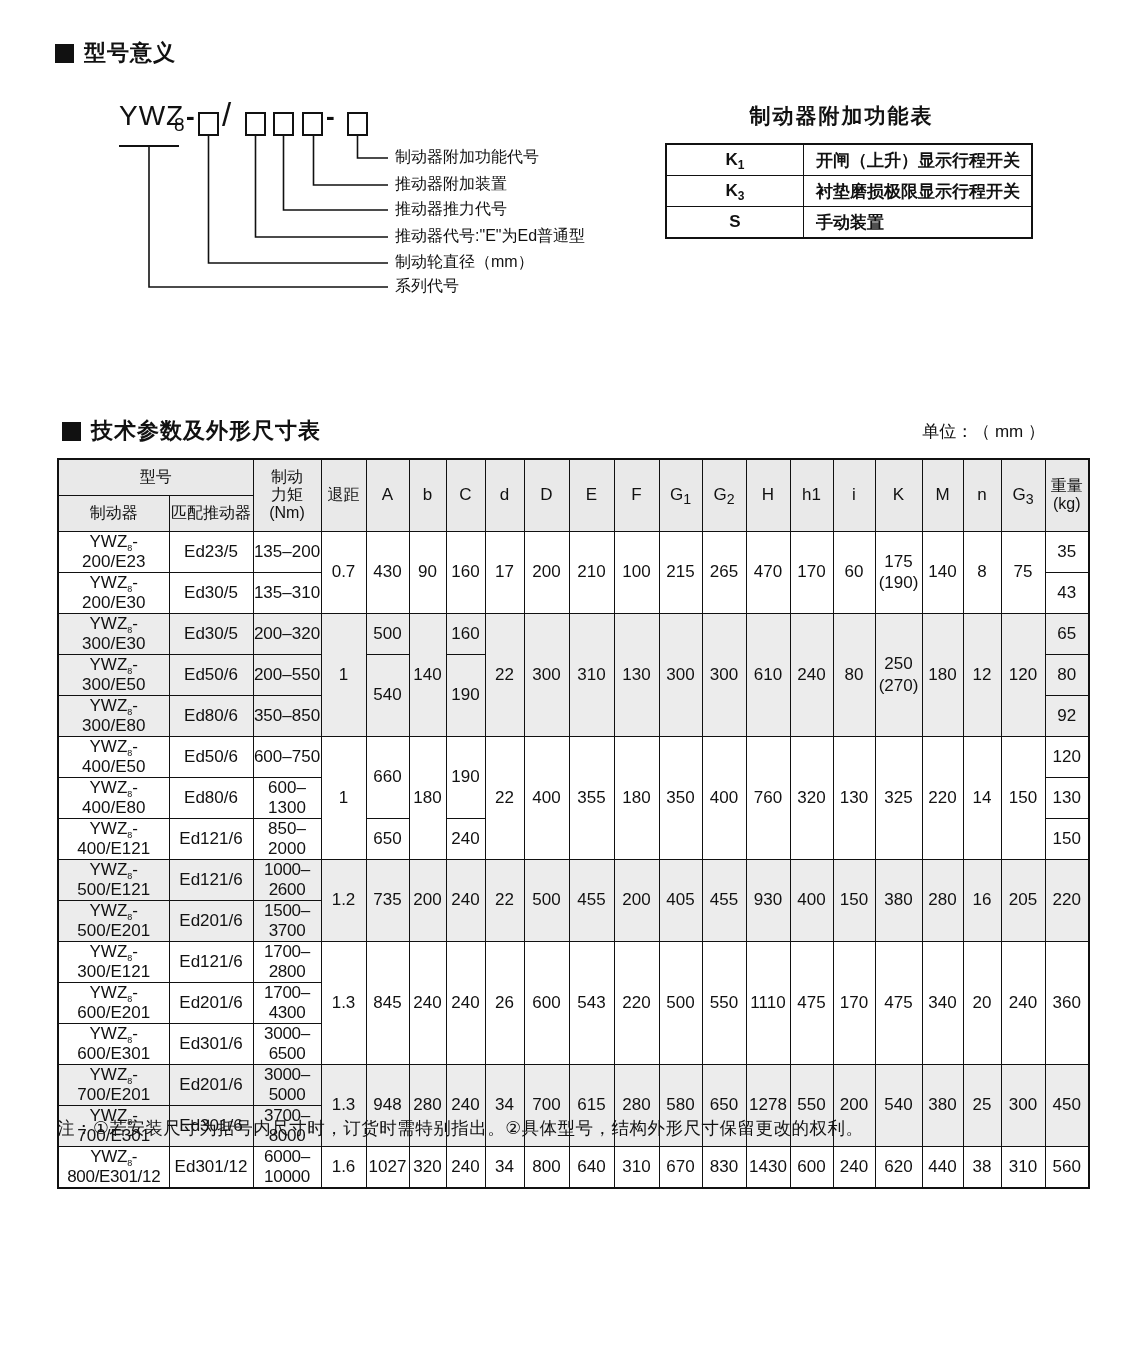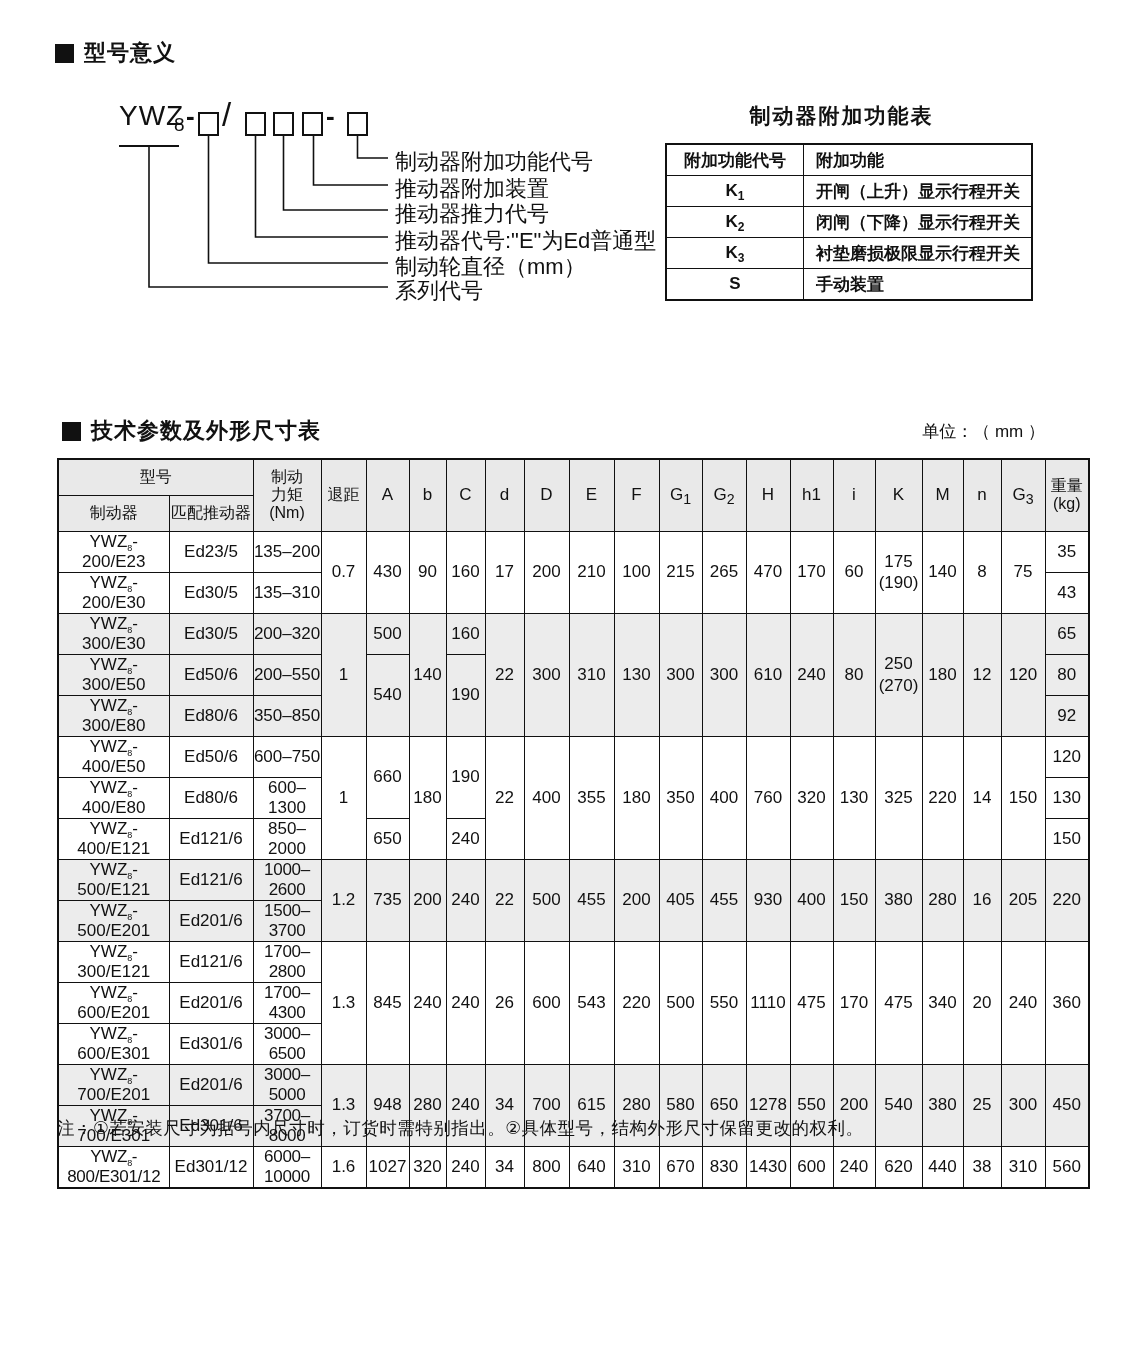--- a/index.html
+++ b/index.html
@@ -9,21 +9,21 @@
   .sq{display:inline-block;width:19px;height:19px;background:#111;margin-right:10px;}
   
   #diagram{position:absolute;left:95px;top:88px;width:620px;height:220px;}
   #diagram svg{position:absolute;left:0;top:0;pointer-events:none;}
   .mtext{position:absolute;font-size:28px;letter-spacing:1px;}
   .msub{position:absolute;font-size:19px;}
   .mdash{position:absolute;font-size:26px;font-weight:bold;}
   .mslash{position:absolute;font-size:33px;font-weight:400;}
   .mbox{position:absolute;width:21px;height:24px;border:2px solid #111;background:#fff;box-sizing:border-box;}
   .munderline{position:absolute;height:2px;background:#111;}
-  .dlabel{position:absolute;font-size:22px;white-space:nowrap;text-align:right;}
+  .dlabel{position:absolute;font-size:16px;white-space:nowrap;text-align:right;}
   
   #fn-title{position:absolute;left:665px;top:102px;width:353px;text-align:center;font-size:21px;font-weight:bold;letter-spacing:2px;}
   #fn-table{position:absolute;left:665px;top:143px;border-collapse:collapse;table-layout:fixed;}
   #fn-table td,#fn-table th{border:1.5px solid #111;height:30px;font-size:17px;padding:0;font-weight:bold;}
   #fn-table{border:2px solid #111;}
   #fn-table .code{width:136px;text-align:center;}
   #fn-table .func{width:215px;text-align:left;padding-left:12px;}
   #fn-table th{font-weight:bold;}
   #fn-table th.code{text-align:center;}
   #fn-table th.func{text-align:left;padding-left:12px;}
@@ -83,31 +83,23 @@
   <div class="dlabel" style="left:300px;top:86px">推动器附加装置</div>
   <div class="dlabel" style="left:300px;top:111px">推动器推力代号</div>
   <div class="dlabel" style="left:300px;top:138px">推动器代号:"E"为Ed普通型</div>
   <div class="dlabel" style="left:300px;top:164px">制动轮直径（mm）</div>
   <div class="dlabel" style="left:300px;top:188px">系列代号</div>
 </div>
 
 <div id="fn-title">制动器附加功能表</div>
 <table id="fn-table">
   <tbody>
-      <tr>
-    <th class="code">附加功能代号</th>
-    <th class="func">附加功能</th>
-  </tr>
   <tr>
     <td class="code"><span>K</span><sub>1</sub></td>
     <td class="func">开闸（上升）显示行程开关</td>
-  </tr>
-  <tr>
-    <td class="code"><span>K</span><sub>2</sub></td>
-    <td class="func">闭闸（下降）显示行程开关</td>
   </tr>
   <tr>
     <td class="code"><span>K</span><sub>3</sub></td>
     <td class="func">衬垫磨损极限显示行程开关</td>
   </tr>
   <tr>
     <td class="code"><span>S</span><sub></sub></td>
     <td class="func">手动装置</td>
   </tr>
 </tbody>

